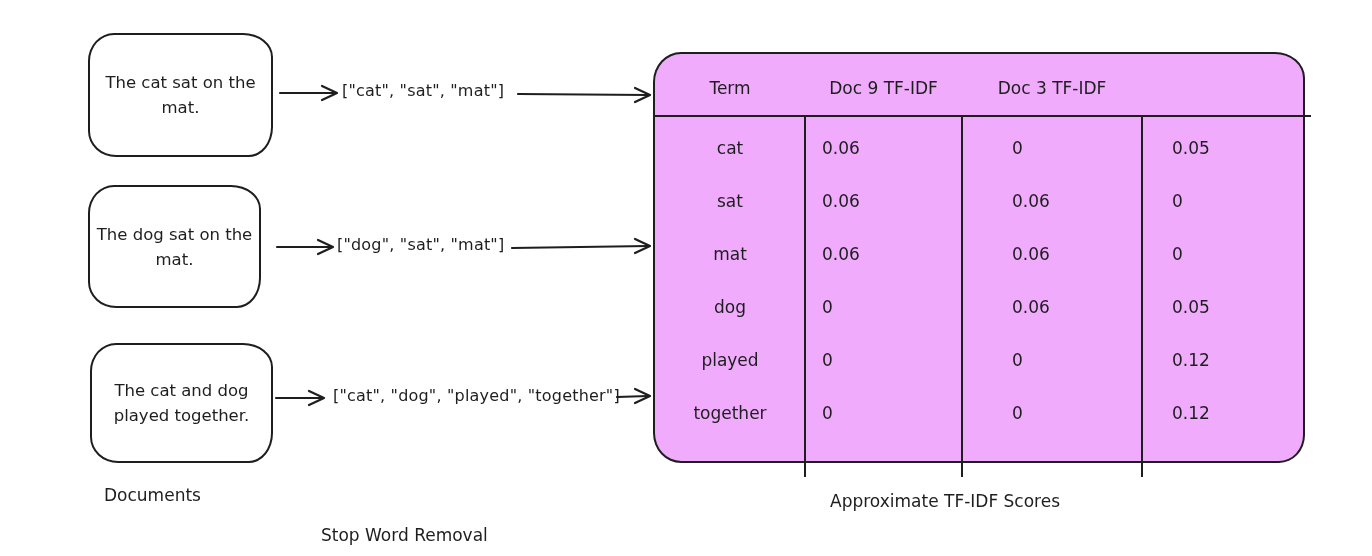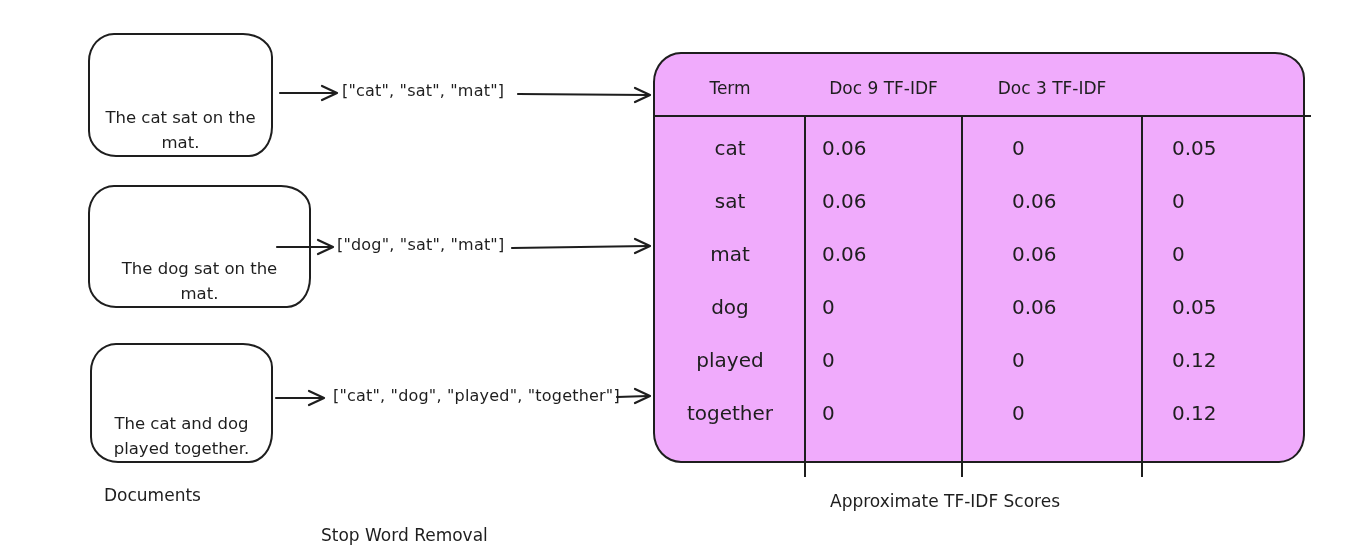--- a/index.html
+++ b/index.html
@@ -12,21 +12,21 @@
     overflow: hidden;
   }
 
   
   .doc-box {
     position: absolute;
     border: 2.2px solid #1e1e1e;
     border-radius: 26px 30px 24px 28px / 28px 24px 30px 26px;
     background: #ffffff;
     display: flex;
-    align-items: flex-end;
+    align-items: center;
     justify-content: center;
     text-align: center;
     font-size: 16.5px;
     line-height: 25px;
   }
 
   .token-list {
     position: absolute;
     font-size: 16px;
     white-space: nowrap;
@@ -79,21 +79,21 @@
   .tbody {
     position: absolute;
     left: 0; top: 63px; width: 648px;
     padding-top: 4px;
   }
   .trow {
     display: grid;
     grid-template-columns: 150px 157px 180px 161px;
     height: 53px;
     align-items: center;
-    font-size: 20px;
+    font-size: 17px;
   }
   .trow .c-term { text-align: center; }
   .trow .c-d1 { padding-left: 17px; }
   .trow .c-d2 { padding-left: 50px; }
   .trow .c-d3 { padding-left: 30px; }
 
   svg.arrow-layer {
     position: absolute;
     left: 0; top: 0;
     pointer-events: none;
@@ -109,21 +109,21 @@
 </head>
 <body>
 
 <div class="doc-box" style="left:88px; top:33px; width:185px; height:124px;">
   <div>
     <div>The cat sat on the</div>
     <div>mat.</div>
   </div>
 </div>
 
-<div class="doc-box" style="left:88px; top:185px; width:223px; height:123px;">
+<div class="doc-box" style="left:88px; top:185px; width:173px; height:123px;">
   <div>
     <div>The dog sat on the</div>
     <div>mat.</div>
   </div>
 </div>
 
 <div class="doc-box" style="left:90px; top:343px; width:183px; height:120px;">
   <div>
     <div>The cat and dog</div>
     <div>played together.</div>

